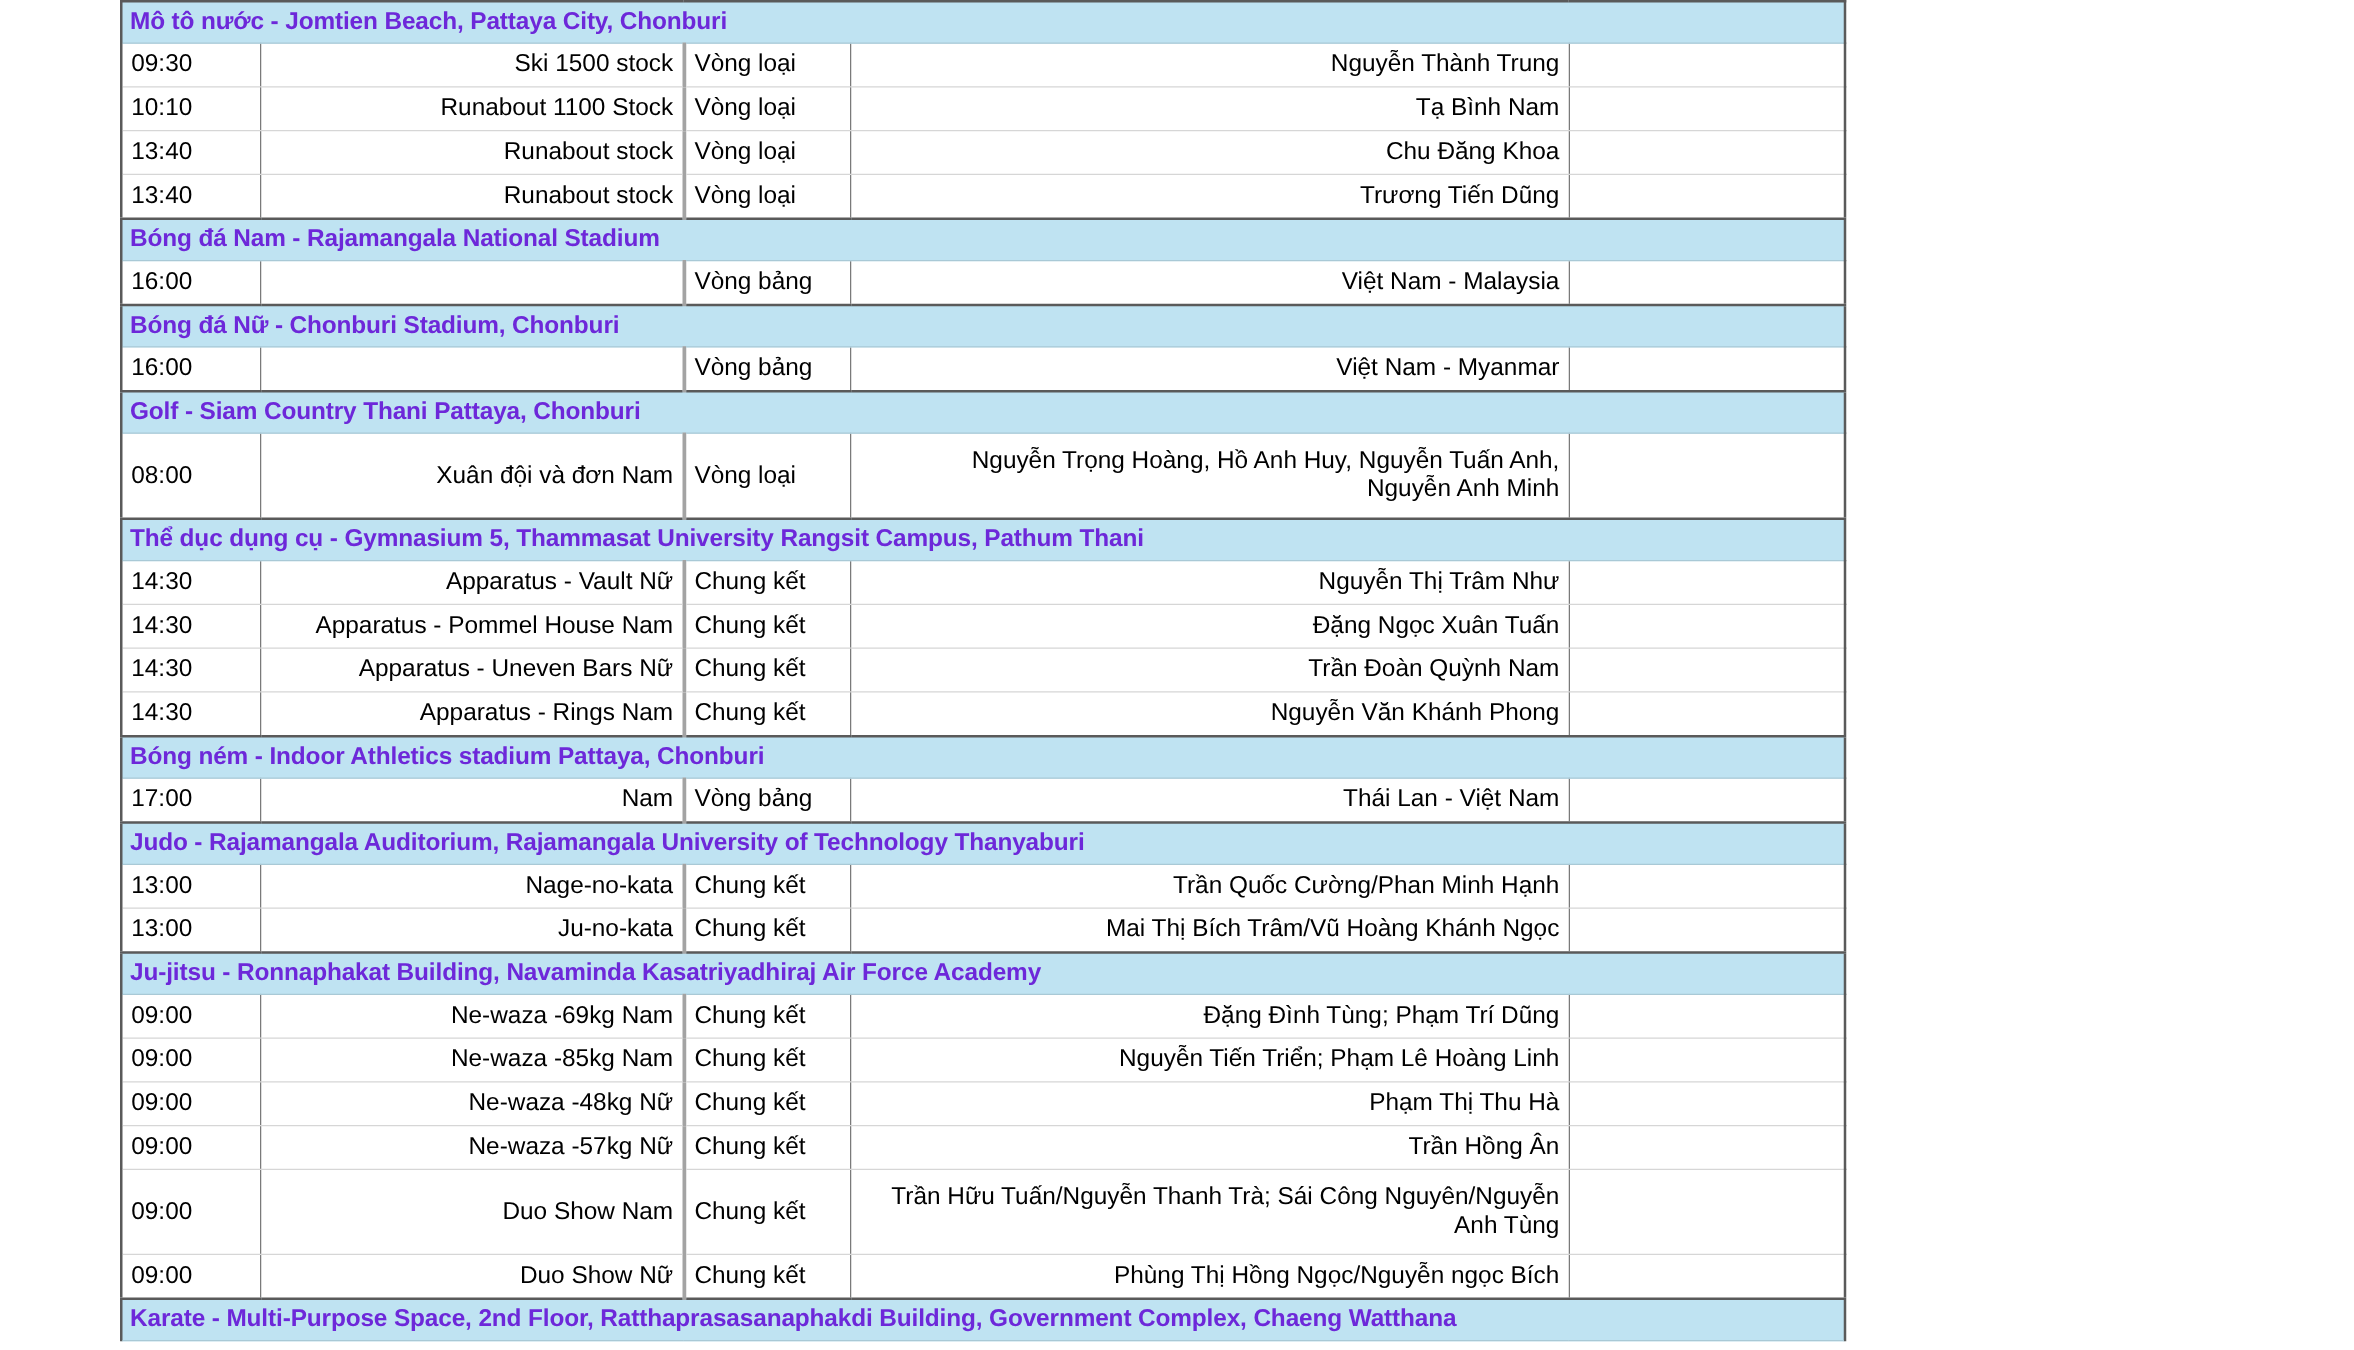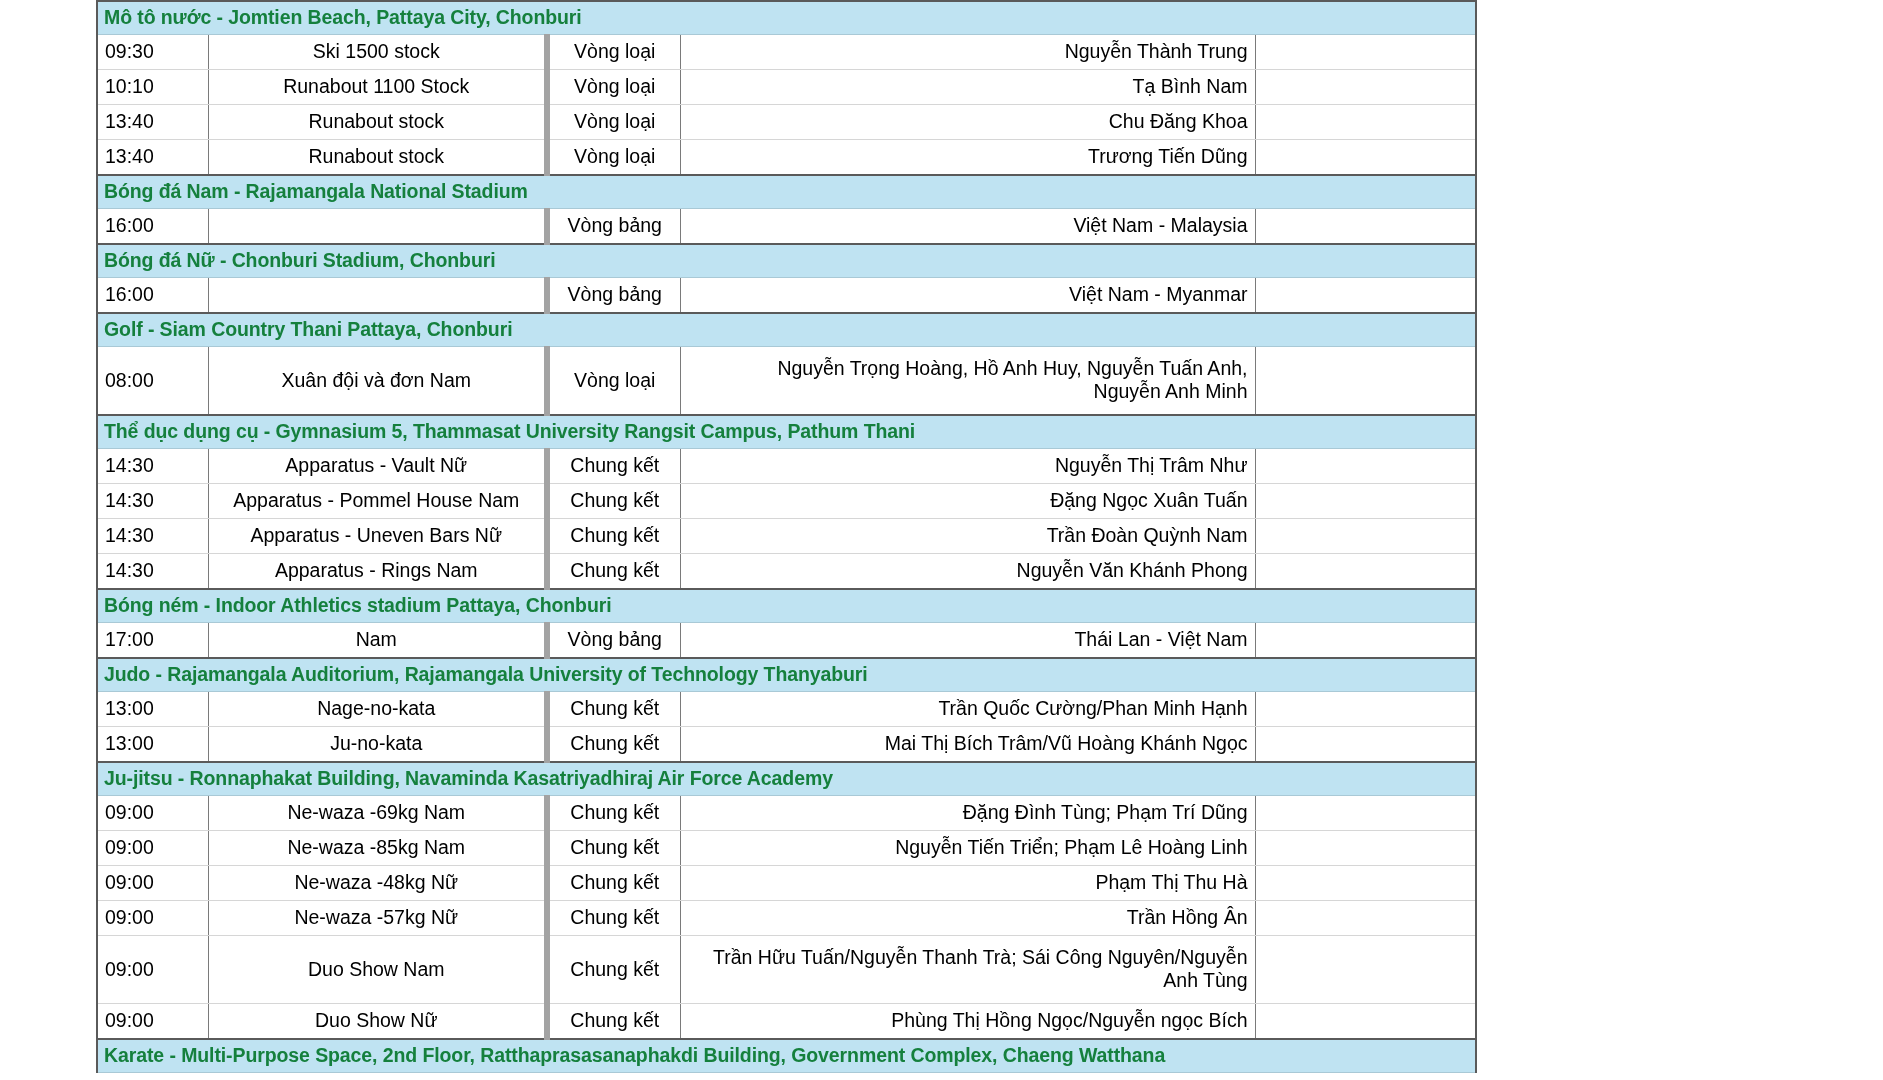--- a/index.html
+++ b/index.html
@@ -30,21 +30,21 @@
   col.c-time   { width: 111px; }
   col.c-event  { width: 339px; }
   col.c-round  { width: 133px; }
   col.c-ath    { width: 575px; }
   col.c-extra  { width: 221px; }
 
   tr.section-row > td {
     background: #bfe3f2;
     font-weight: bold;
     font-size: 19.5px;
-    color: #15803d;
+    color: #6d28d9;
     padding: 4px 6px 5px 6px;
     border-top: 2px solid #5a5a5a;
     border-bottom: 1px solid #a9c9d6;
     letter-spacing: -0.1px;
     white-space: nowrap;
     overflow: visible;
   }
   tr.section-row:first-child > td {
     border-top: none;
   }
@@ -56,25 +56,25 @@
     padding: 5px 7px 6px 7px;
     border-bottom: 1px solid #d6d6d6;
     vertical-align: middle;
     line-height: 1.18;
   }
   tr.event-row > td.cell-time {
     text-align: left;
     border-right: 1px solid #7a7a7a;
   }
   tr.event-row > td.cell-event {
-    text-align: center;
-    border-right: 6px solid #a3a3a3;
+    text-align: right;
+    border-right: 3px solid #a3a3a3;
   }
   tr.event-row > td.cell-round {
-    text-align: center;
+    text-align: left;
     border-right: 1px solid #7a7a7a;
   }
   tr.event-row > td.cell-ath {
     text-align: right;
     border-right: 1px solid #7a7a7a;
     padding-left: 32px;
   }
   tr.event-row > td.cell-extra {
     border-right: none;
   }

